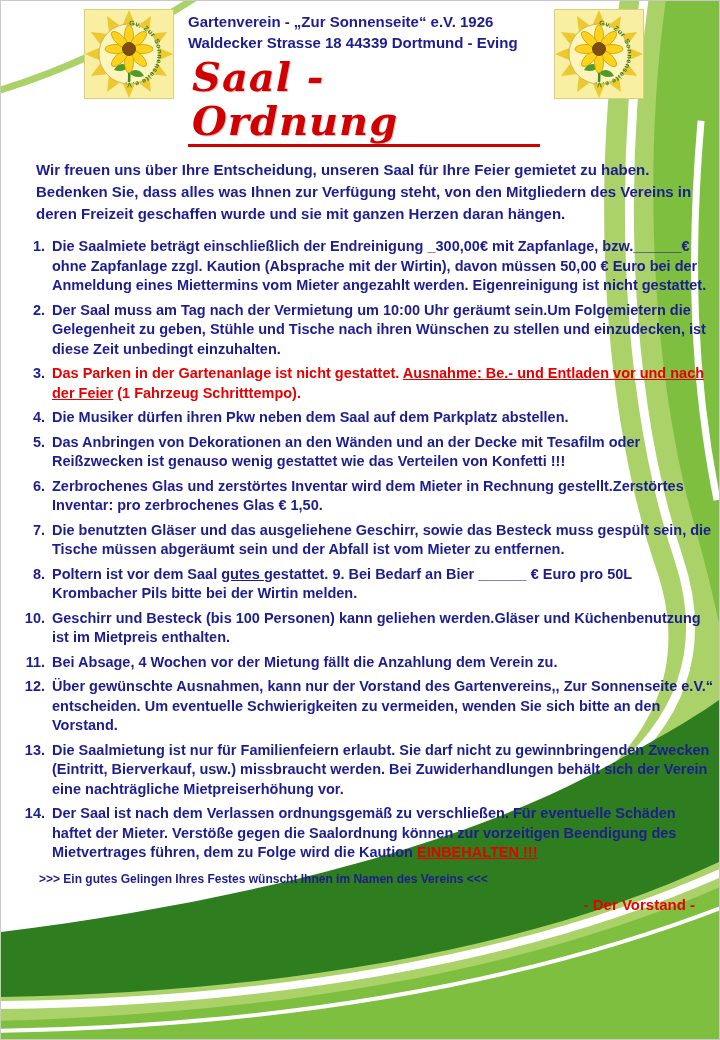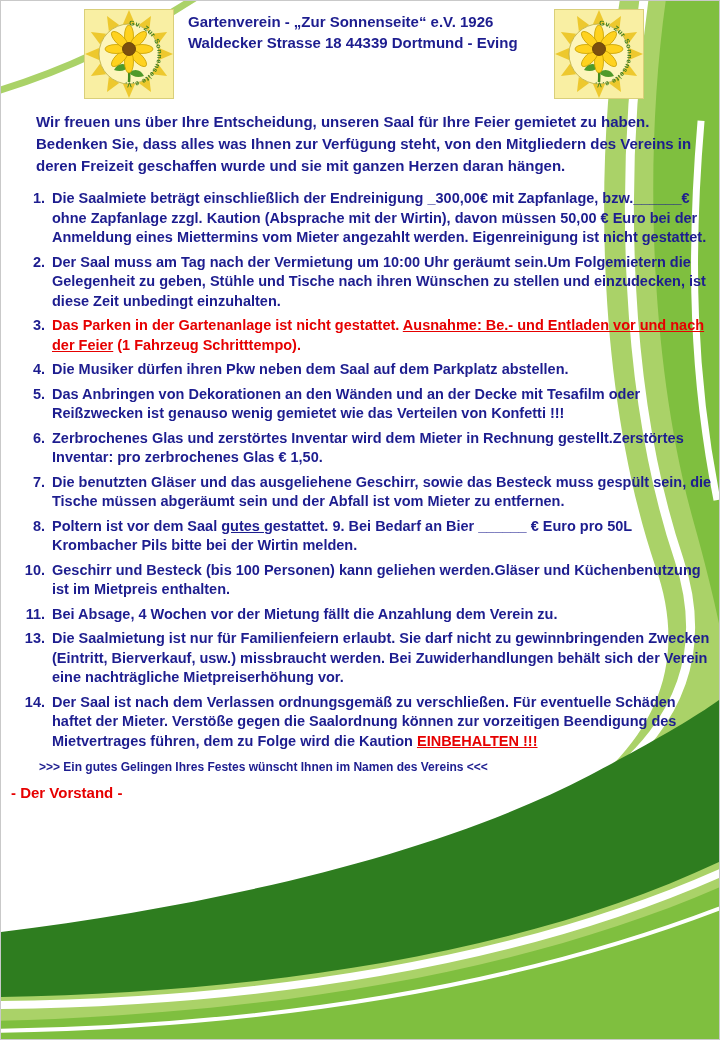--- a/index.html
+++ b/index.html
@@ -53,21 +53,21 @@
   }
   .rule-num { flex:0 0 34px; text-align:right; margin-right:7px; }
   .rule-text { flex:1; }
   .red { color:var(--accent-red,#e60000); }
   .underline { text-decoration:underline; }
   .closing {
     margin:9px 0 0 28px;
     color:var(--body-text,#1d1d8f); font-weight:bold; font-size:12px;
   }
   .signature {
-    margin:10px 22px 0 0; text-align:left;
+    margin:10px 22px 0 0; text-align:right;
     color:var(--accent-red,#e60000); font-weight:bold; font-size:15px;
   }
 </style>
 </head>
 <body>
 
 <svg class="bg" viewBox="0 0 720 1040" preserveAspectRatio="none" aria-hidden="true">
 
   <path class="s-light" d="M-10,92 Q100,60 205,-10" fill="none" stroke-width="7"></path>
 
@@ -131,20 +131,21 @@
 
 <div class="content">
 
   <div class="header">
     <svg class="logo" viewBox="0 0 90 90">
       <use href="#club-logo" width="90" height="90"></use>
     </svg>
     <div class="header-text">
       <div class="org-line">Gartenverein - „Zur Sonnenseite“ e.V. 1926</div>
       <div class="org-line">Waldecker Strasse 18 44339 Dortmund - Eving</div>
+      <span class="title">Saal -Ordnung</span>
     </div>
     <svg class="logo" viewBox="0 0 90 90">
       <use href="#club-logo" width="90" height="90"></use>
     </svg>
   </div>
 
   <div class="intro">Wir freuen uns über Ihre Entscheidung, unseren Saal für Ihre Feier gemietet zu haben. Bedenken Sie, dass alles was Ihnen zur Verfügung steht, von den Mitgliedern des Vereins in deren Freizeit geschaffen wurde und sie mit ganzen Herzen daran hängen.</div>
 
 
   <div class="rules">
@@ -159,21 +160,21 @@
       <div class="rule">
         <span class="rule-num">3.</span>
         <span class="rule-text"><span class="red">Das Parken in der Gartenanlage ist nicht gestattet. </span><span class="red underline">Ausnahme: Be.- und Entladen vor und nach der Feier</span><span class="red"> (1 Fahrzeug Schritttempo).</span></span>
       </div>
       <div class="rule">
         <span class="rule-num">4.</span>
         <span class="rule-text"><span>Die Musiker dürfen ihren Pkw neben dem Saal auf dem Parkplatz abstellen.</span></span>
       </div>
       <div class="rule">
         <span class="rule-num">5.</span>
-        <span class="rule-text"><span>Das Anbringen von Dekorationen an den Wänden und an der Decke mit Tesafilm oder Reißzwecken ist genauso wenig gemietet wie das Verteilen von Konfetti !!!</span></span>
+        <span class="rule-text"><span>Das Anbringen von Dekorationen an den Wänden und an der Decke mit Tesafilm oder Reißzwecken ist genauso wenig gestattet wie das Verteilen von Konfetti !!!</span></span>
       </div>
       <div class="rule">
         <span class="rule-num">6.</span>
         <span class="rule-text"><span>Zerbrochenes Glas und zerstörtes Inventar wird dem Mieter in Rechnung gestellt.Zerstörtes Inventar: pro zerbrochenes Glas € 1,50.</span></span>
       </div>
       <div class="rule">
         <span class="rule-num">7.</span>
         <span class="rule-text"><span>Die benutzten Gläser und das ausgeliehene Geschirr, sowie das Besteck muss gespült sein, die Tische müssen abgeräumt sein und der Abfall ist vom Mieter zu entfernen.</span></span>
       </div>
       <div class="rule">
@@ -182,20 +183,24 @@
       </div>
       <div class="rule">
         <span class="rule-num">10.</span>
         <span class="rule-text"><span>Geschirr und Besteck (bis 100 Personen) kann geliehen werden.Gläser und Küchenbenutzung ist im Mietpreis enthalten.</span></span>
       </div>
       <div class="rule">
         <span class="rule-num">11.</span>
         <span class="rule-text"><span>Bei Absage, 4 Wochen vor der Mietung fällt die Anzahlung dem Verein zu.</span></span>
       </div>
       <div class="rule">
+        <span class="rule-num">12.</span>
+        <span class="rule-text"><span>Über gewünschte Ausnahmen, kann nur der Vorstand des Gartenvereins,, Zur Sonnenseite e.V.“ entscheiden. Um eventuelle Schwierigkeiten zu vermeiden, wenden Sie sich bitte an den Vorstand.</span></span>
+      </div>
+      <div class="rule">
         <span class="rule-num">13.</span>
         <span class="rule-text"><span>Die Saalmietung ist nur für Familienfeiern erlaubt. Sie darf nicht zu gewinnbringenden Zwecken (Eintritt, Bierverkauf, usw.) missbraucht werden. Bei Zuwiderhandlungen behält sich der Verein eine nachträgliche Mietpreiserhöhung vor.</span></span>
       </div>
       <div class="rule">
         <span class="rule-num">14.</span>
         <span class="rule-text"><span>Der Saal ist nach dem Verlassen ordnungsgemäß zu verschließen. Für eventuelle Schäden haftet der Mieter. Verstöße gegen die Saalordnung können zur vorzeitigen Beendigung des Mietvertrages führen, dem zu Folge wird die Kaution </span><span class="red underline">EINBEHALTEN !!!</span></span>
       </div>
     </div>
 
   <div class="closing">&gt;&gt;&gt; Ein gutes Gelingen Ihres Festes wünscht Ihnen im Namen des Vereins &lt;&lt;&lt;</div>

